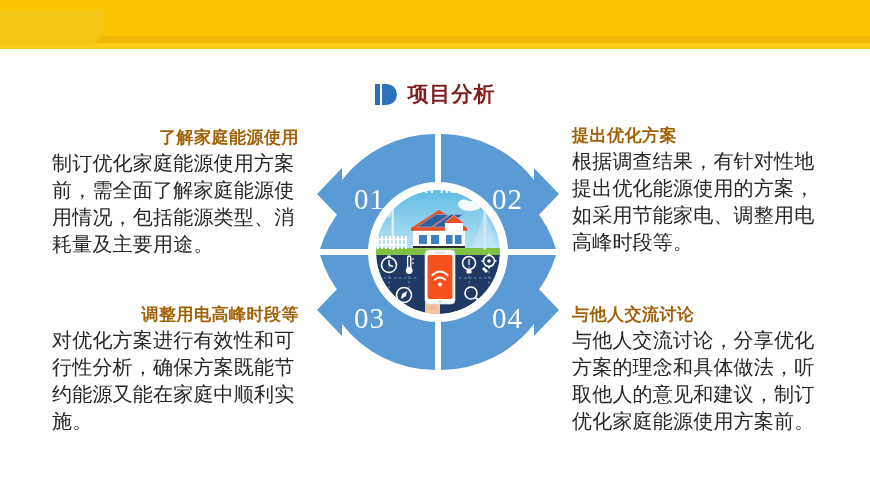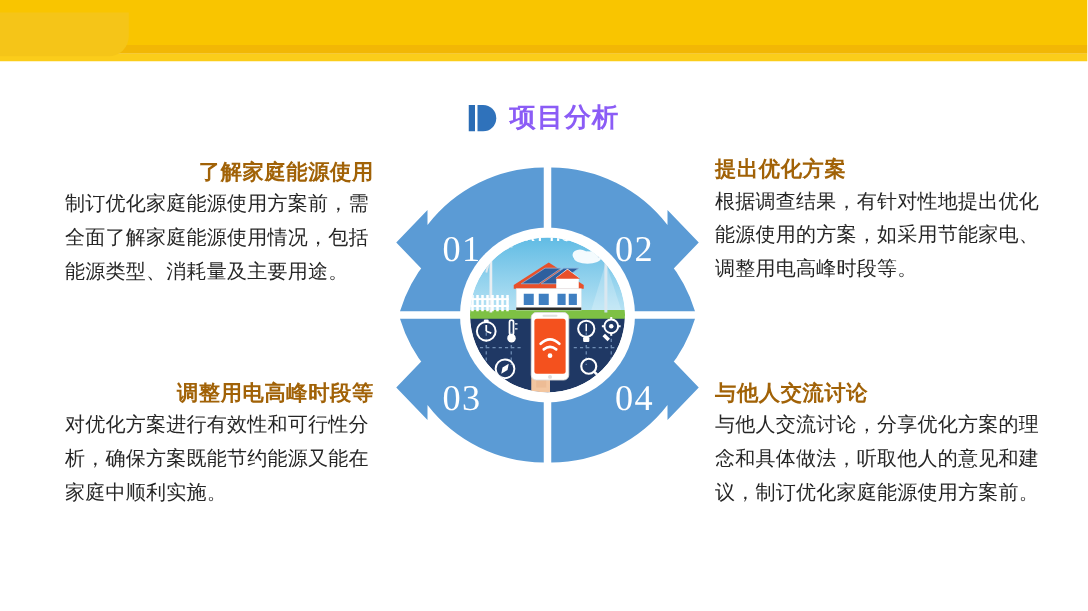--- a/index.html
+++ b/index.html
@@ -21,28 +21,28 @@
              letter-spacing:1px;line-height:40px;white-space:nowrap;
              text-shadow:1px 1px 0 rgba(255,255,255,.25);}
 
   
   .section-title{position:absolute;left:0;top:80px;width:870px;text-align:center;}
   .st-inner{display:inline-flex;align-items:center;gap:11px;}
   .st-icon{display:inline-block;width:22px;height:21px;position:relative;}
   .st-icon .bar{position:absolute;left:0;top:0;width:5px;height:21px;background:#2a6cb5;}
   .st-icon .dd{position:absolute;left:7px;top:0;width:15px;height:21px;background:#2f72bb;
                border-top-right-radius:11px 11px;border-bottom-right-radius:11px 11px;}
-  .st-text{font-size:21px;color:#8b5cf6;font-weight:700;letter-spacing:1px;
+  .st-text{font-size:21px;color:#7f1d1d;font-weight:700;letter-spacing:1px;
            font-family:"Liberation Sans","DejaVu Sans",sans-serif;}
 
   
   .txt-block{position:absolute;}
   .tb-head{color:#a16207;font-weight:700;font-size:17px;line-height:24px;
            letter-spacing:.5px;white-space:nowrap;}
-  .tb-body{color:#262626;font-size:16px;line-height:27px;letter-spacing:.2px;}
+  .tb-body{color:#262626;font-size:20px;line-height:27px;letter-spacing:.2px;}
 
   #block-01{left:52px;top:126px;width:252px;}
   #block-01 .tb-head{text-align:right;padding-right:5px;}
   #block-03{left:52px;top:303px;width:252px;}
   #block-03 .tb-head{text-align:right;padding-right:5px;}
   #block-02{left:572px;top:124px;width:262px;}
   #block-04{left:572px;top:303px;width:262px;}
 
   
   .diagram{position:absolute;left:307px;top:132px;width:262px;height:240px;}

